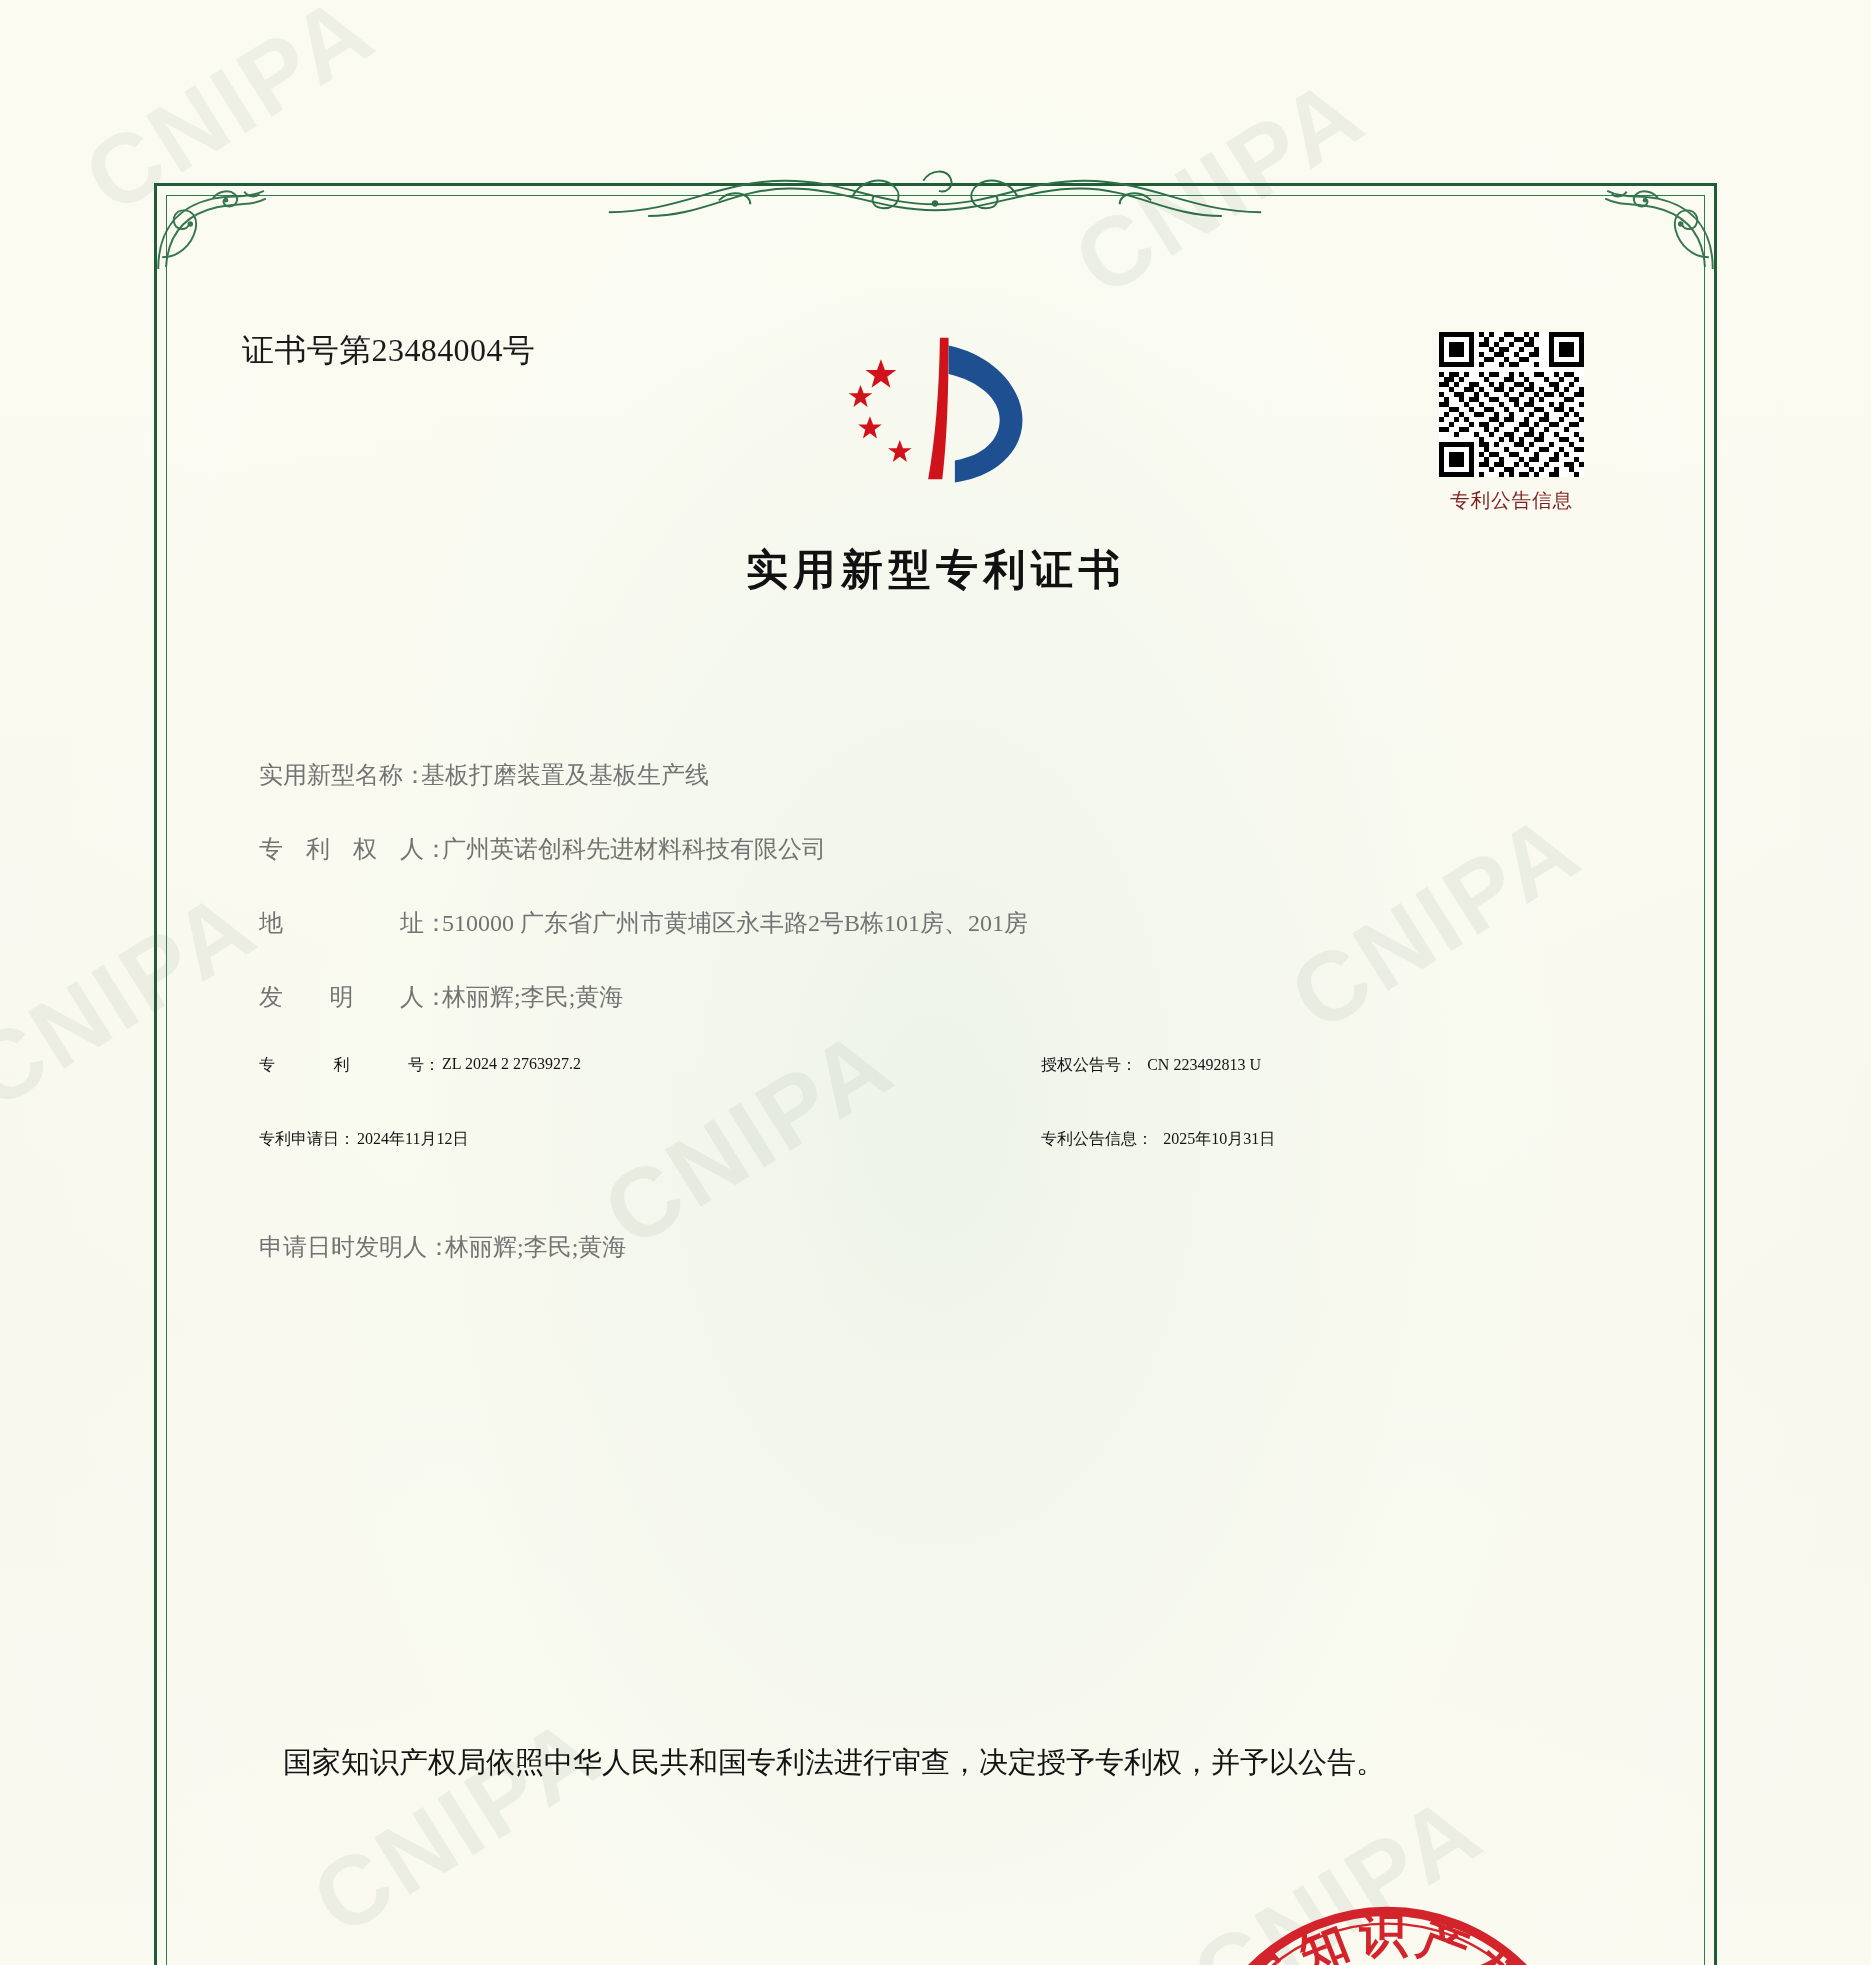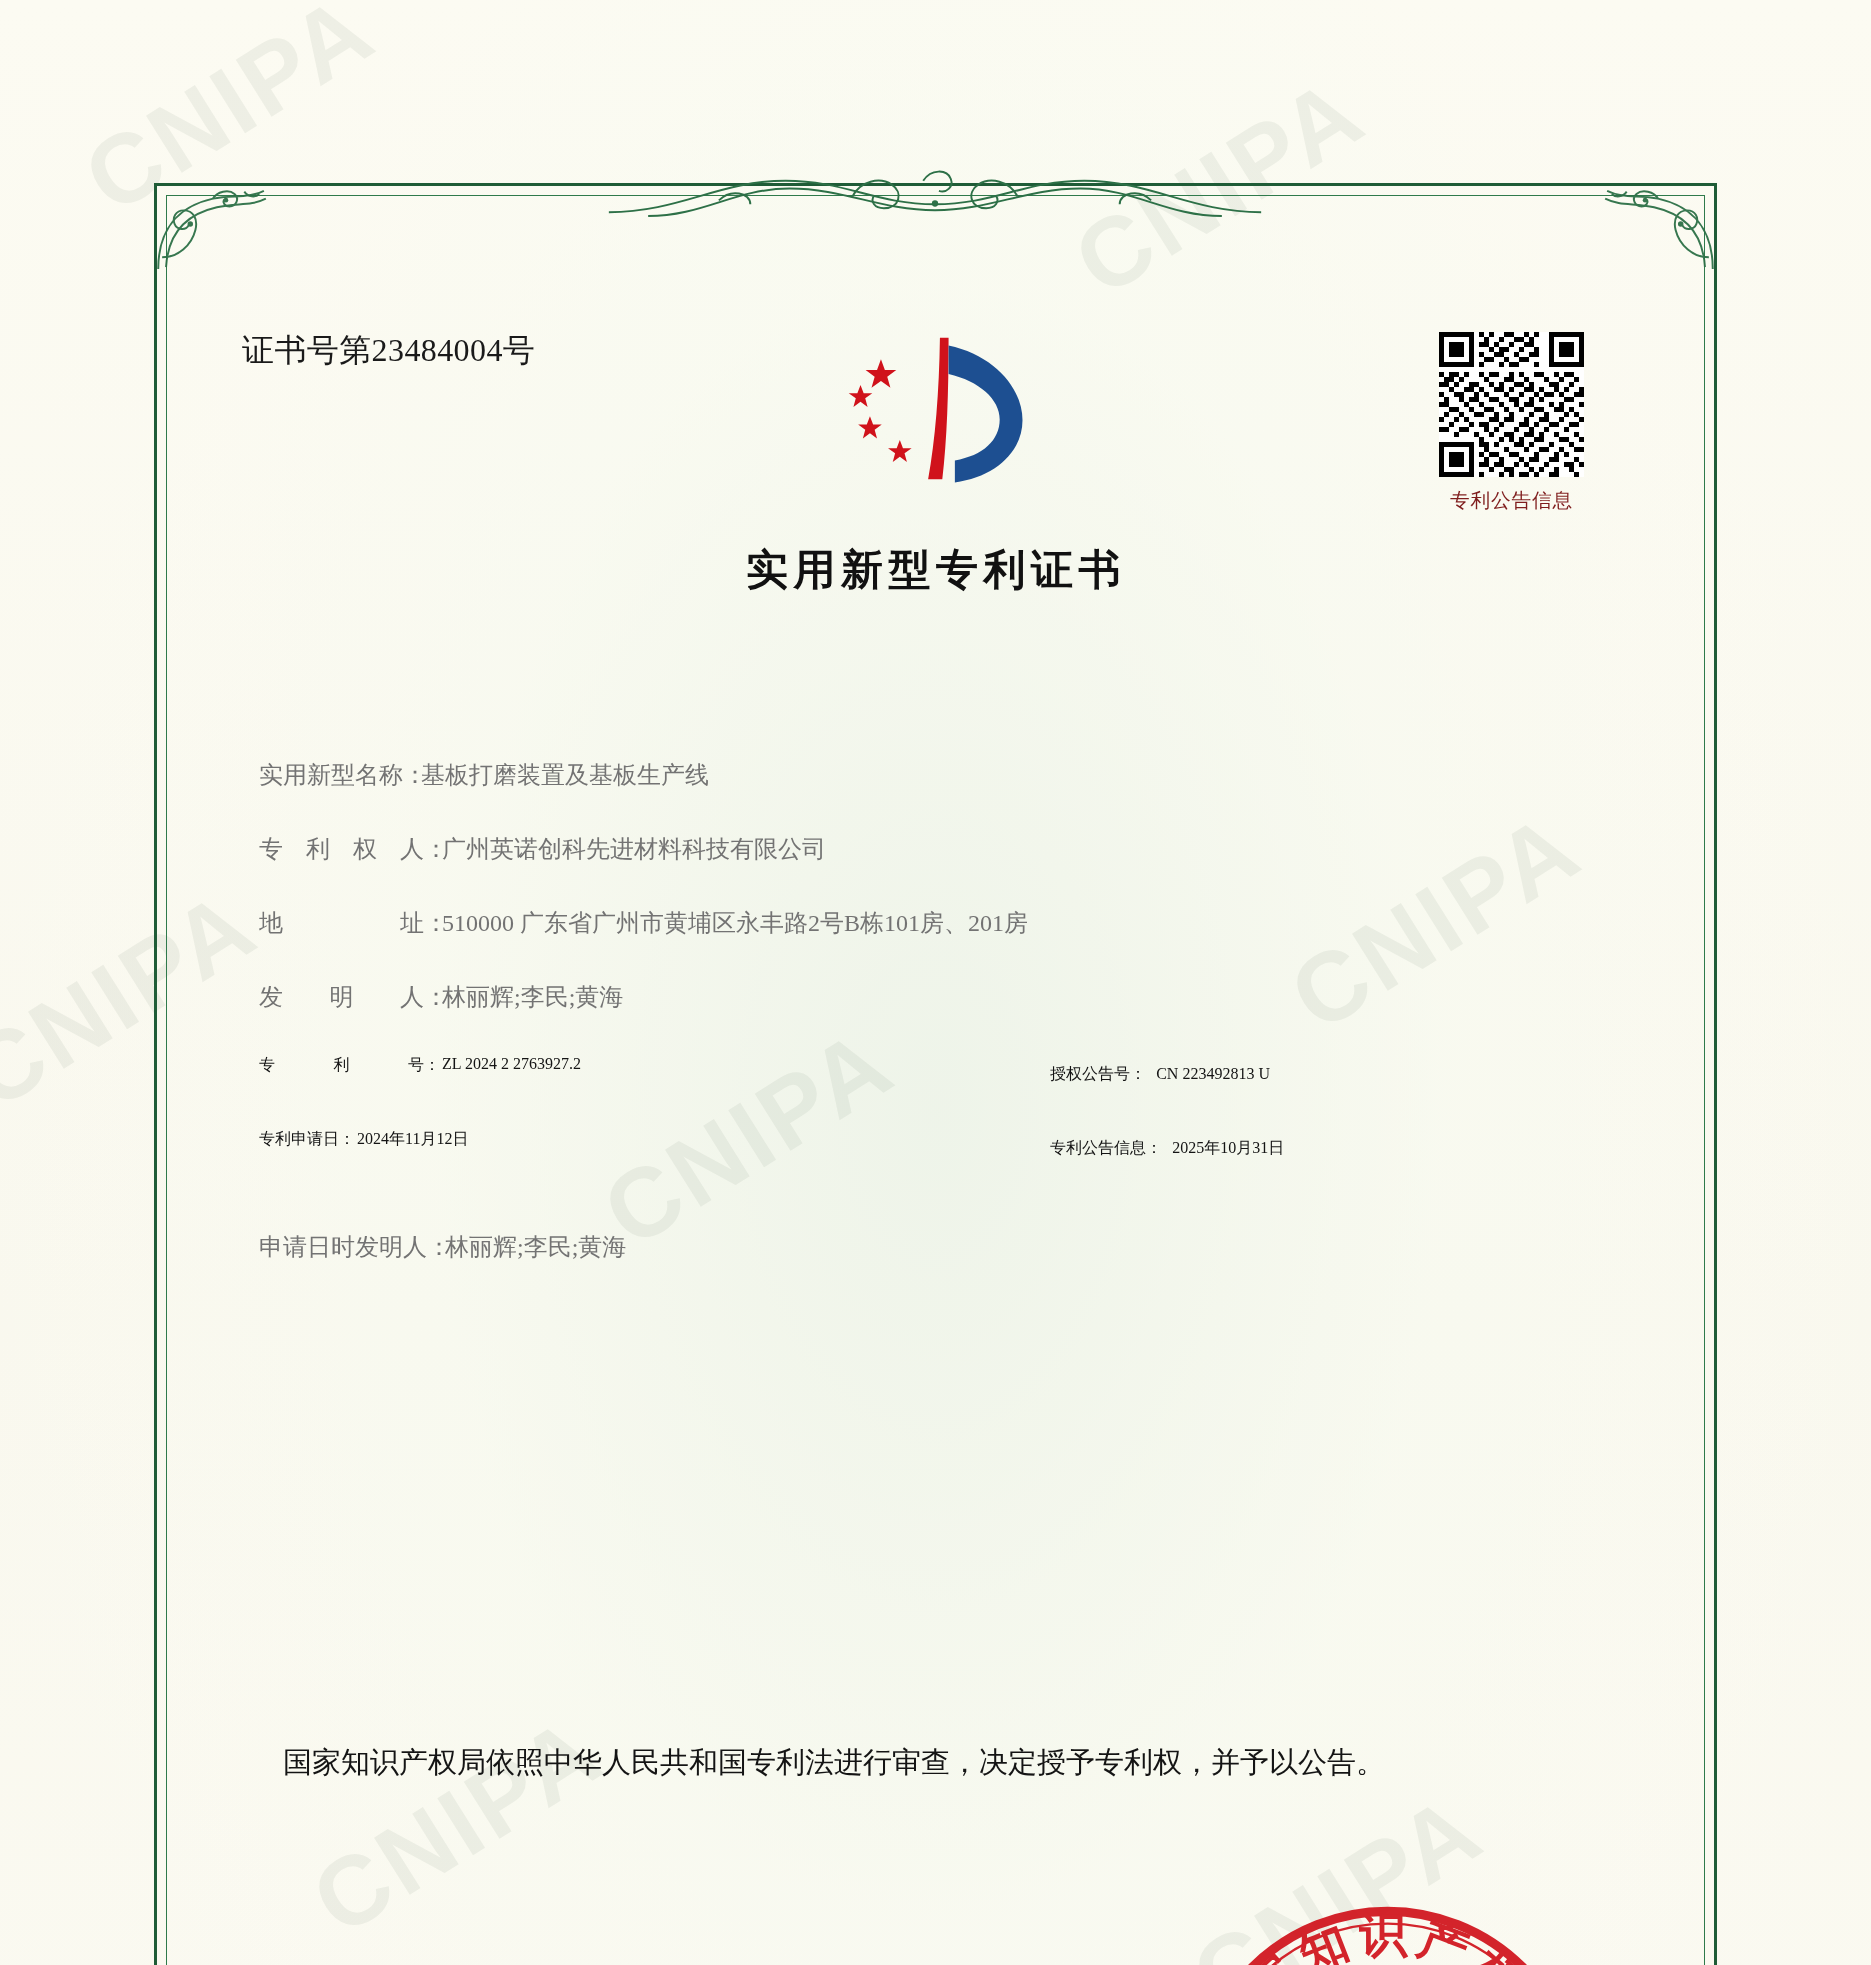--- a/index.html
+++ b/index.html
@@ -175,22 +175,21 @@
   }
   .f-value {
     display: inline-block;
     vertical-align: top;
   }
   .gap-lg { height: 28px; }
   .two-col { position: relative; height: 46px; font-size: 16px; color: #141414; white-space: nowrap; }
   .col-right {
     position: absolute;
     left: 782px;
-    top: 9px;
-    margin-left: 9px;
+    top: 0;
   }
 
   .paragraph {
     position: absolute;
     left: 236px;
     top: 1741px;
     width: 1399px;
     font-size: 29px;
     line-height: 42px;
     color: #141414;

